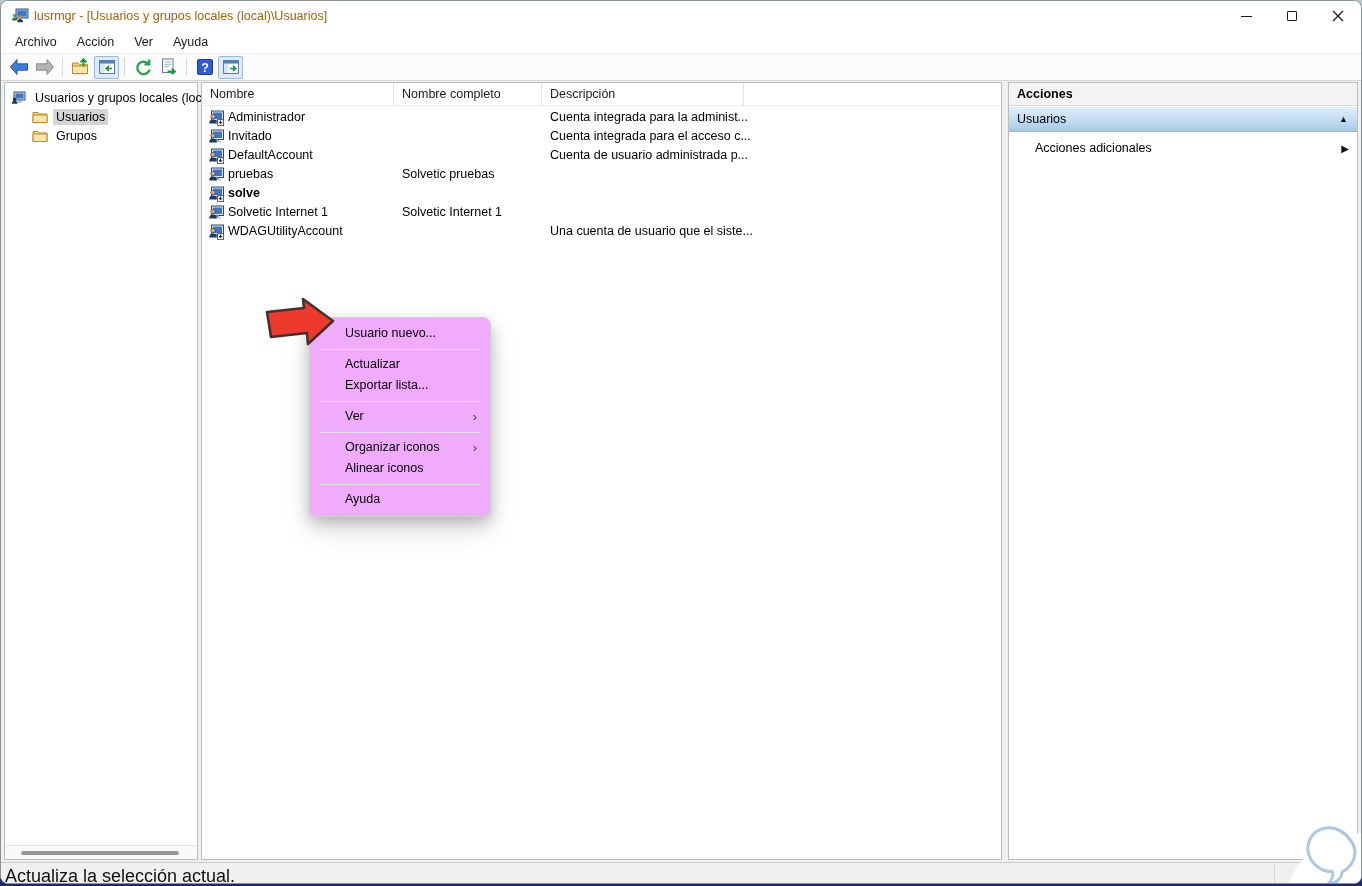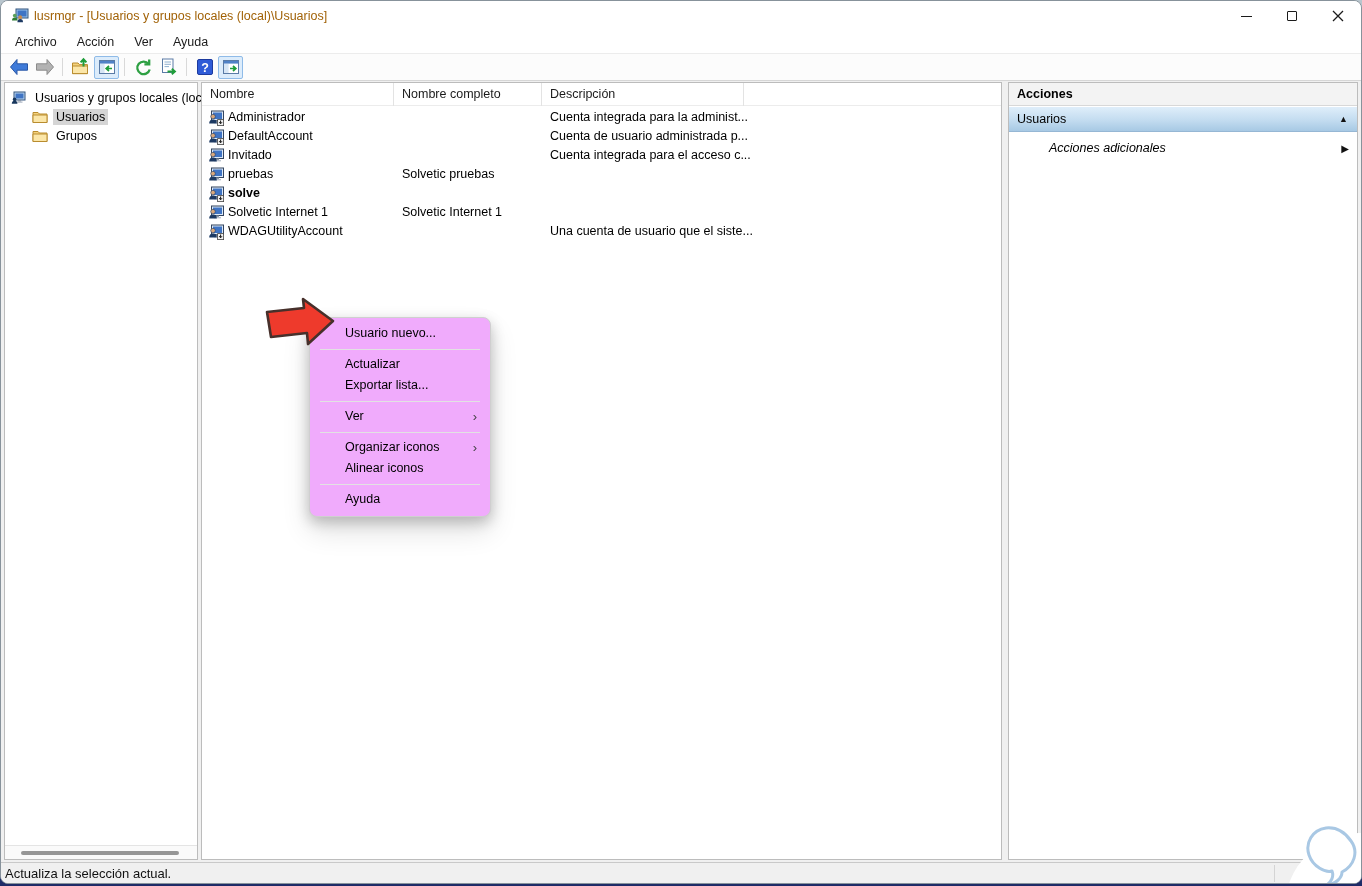--- a/index.html
+++ b/index.html
@@ -55,34 +55,34 @@
   .lcell { height:19px; line-height:19px; padding-left:8px; white-space:nowrap; overflow:hidden; font-size:12.5px; }
   .lcell.c-name { display:flex; align-items:center; padding-left:6px; }
   .lcell .uicon { width:16px; height:16px; margin-right:4px; flex:0 0 16px; }
   
   .ap-header { height:23px; line-height:22px; padding-left:8px; font-weight:bold; background:#f3f3f3;
                border-bottom:1px solid #d8d8d8; font-size:12.5px; }
   .ap-group { position:relative; height:26px; line-height:25px; padding-left:8px; font-size:12.5px;
               background:linear-gradient(180deg,#dfeefa 0%,#c3dcf0 55%,#a7c9e4 100%);
               border-top:1px solid #fff; border-bottom:1px solid #96b7d4; }
   .ap-caret { position:absolute; right:9px; top:0; font-size:9px; color:#111; }
-  .ap-item { position:relative; height:21px; line-height:21px; padding-left:40px; margin-top:6px; font-size:12.5px;font-style:italic; }
+  .ap-item { position:relative; height:21px; line-height:21px; padding-left:26px; margin-top:6px; font-size:12.5px; }
   .ap-arrow { position:absolute; right:8px; top:0; font-size:10px; color:#111; }
   
   #context-menu { position:absolute; left:308px; top:316px; width:182px; background:#f0abfc;
                   border:1px solid #cfcfcf; border-radius:8px; padding:5px 0 6px 0;
                   box-shadow:0 5px 14px rgba(0,0,0,.22), 0 14px 28px rgba(0,0,0,.12); z-index:30; }
   .cm-item { position:relative; height:21px; line-height:21px; padding-left:35px; font-size:12.5px; white-space:nowrap; }
   .cm-chevron { position:absolute; right:13px; top:0; font-size:13px; color:#444; }
   .cm-sep { height:1px; background:#e2e2e2; margin:5px 10px 4px 10px; }
   
   #red-arrow { position:absolute; left:263px; top:296px; z-index:40; }
   
   .statusbar { position:absolute; left:0; top:861px; width:100%; height:21px; background:#f0f0f0;
-               border-top:1px solid #c9c9c9; font-size:13px; }
+               border-top:1px solid #c9c9c9; font-size:18px; }
   .statusbar .stext { position:absolute; left:4px; top:3px; color:#111; }
   .sb-div { position:absolute; top:2px; width:1px; height:17px; background:#d4d4d4; }
   
   .bottom-strip { position:absolute; left:0; top:882px; width:100%; height:4px;
                   background:linear-gradient(90deg,#2c3a7c 0%,#1f7f95 22%,#2c3a7c 48%,#114d7a 74%,#202a60 100%); }
   
   #watermark-circle { position:absolute; left:1284px; top:832px; width:150px; height:150px;
                       background:#fff; border-radius:50%; z-index:20; }
   #watermark-logo { position:absolute; left:1299px; top:823px; z-index:21; }
 </style>
@@ -242,42 +242,42 @@
         </div>
         <div class="lrow">
           <div class="lcell c-name" style="width: 192px;">
             <span class="uicon"><svg width="16" height="16" viewBox="0 0 16 16">
                 <rect x="3.5" y="1" width="12" height="9.5" fill="#dce9f7" stroke="#33445e"></rect>
                 <rect x="5" y="2.5" width="9" height="6.5" fill="#3f74c4"></rect>
                 <rect x="8" y="10.5" width="3" height="1.6" fill="#8a97a8"></rect>
                 <rect x="6" y="12.2" width="7" height="1.1" fill="#aab4c2"></rect>
                 <circle cx="5" cy="6.6" r="2.3" fill="#d9a87c" stroke="#1d3a63" stroke-width="0.6"></circle>
                 <path d="M1.2 13.6 q0-4 3.8-4 q3.8 0 3.8 4 z" fill="#1d3a63"></path>
+              </svg></span>
+            <span>Invitado</span>
+          </div>
+          <div class="lcell" style="width: 148px;"></div>
+          <div class="lcell" style="width: 440px;">Cuenta integrada para el acceso c...</div>
+        </div>
+        <div class="lrow">
+          <div class="lcell c-name" style="width: 192px;">
+            <span class="uicon"><svg width="16" height="16" viewBox="0 0 16 16">
+                <rect x="3.5" y="1" width="12" height="9.5" fill="#dce9f7" stroke="#33445e"></rect>
+                <rect x="5" y="2.5" width="9" height="6.5" fill="#3f74c4"></rect>
+                <rect x="8" y="10.5" width="3" height="1.6" fill="#8a97a8"></rect>
+                <rect x="6" y="12.2" width="7" height="1.1" fill="#aab4c2"></rect>
+                <circle cx="5" cy="6.6" r="2.3" fill="#d9a87c" stroke="#1d3a63" stroke-width="0.6"></circle>
+                <path d="M1.2 13.6 q0-4 3.8-4 q3.8 0 3.8 4 z" fill="#1d3a63"></path>
                 <rect x="9.6" y="9.6" width="6" height="6" fill="#f2f2f2" stroke="#444" stroke-width="0.8"></rect>
                 <path d="M12.6 10.5 v2.8 M11.2 12.2 l1.4 1.6 l1.4 -1.6" stroke="#111" stroke-width="1" fill="none"></path>
               </svg></span>
             <span>DefaultAccount</span>
           </div>
           <div class="lcell" style="width: 148px;"></div>
           <div class="lcell" style="width: 440px;">Cuenta de usuario administrada p...</div>
-        </div>
-        <div class="lrow">
-          <div class="lcell c-name" style="width: 192px;">
-            <span class="uicon"><svg width="16" height="16" viewBox="0 0 16 16">
-                <rect x="3.5" y="1" width="12" height="9.5" fill="#dce9f7" stroke="#33445e"></rect>
-                <rect x="5" y="2.5" width="9" height="6.5" fill="#3f74c4"></rect>
-                <rect x="8" y="10.5" width="3" height="1.6" fill="#8a97a8"></rect>
-                <rect x="6" y="12.2" width="7" height="1.1" fill="#aab4c2"></rect>
-                <circle cx="5" cy="6.6" r="2.3" fill="#d9a87c" stroke="#1d3a63" stroke-width="0.6"></circle>
-                <path d="M1.2 13.6 q0-4 3.8-4 q3.8 0 3.8 4 z" fill="#1d3a63"></path>
-              </svg></span>
-            <span>Invitado</span>
-          </div>
-          <div class="lcell" style="width: 148px;"></div>
-          <div class="lcell" style="width: 440px;">Cuenta integrada para el acceso c...</div>
         </div>
         <div class="lrow">
           <div class="lcell c-name" style="width: 192px;">
             <span class="uicon"><svg width="16" height="16" viewBox="0 0 16 16">
                 <rect x="3.5" y="1" width="12" height="9.5" fill="#dce9f7" stroke="#33445e"></rect>
                 <rect x="5" y="2.5" width="9" height="6.5" fill="#3f74c4"></rect>
                 <rect x="8" y="10.5" width="3" height="1.6" fill="#8a97a8"></rect>
                 <rect x="6" y="12.2" width="7" height="1.1" fill="#aab4c2"></rect>
                 <circle cx="5" cy="6.6" r="2.3" fill="#d9a87c" stroke="#1d3a63" stroke-width="0.6"></circle>
                 <path d="M1.2 13.6 q0-4 3.8-4 q3.8 0 3.8 4 z" fill="#1d3a63"></path>

